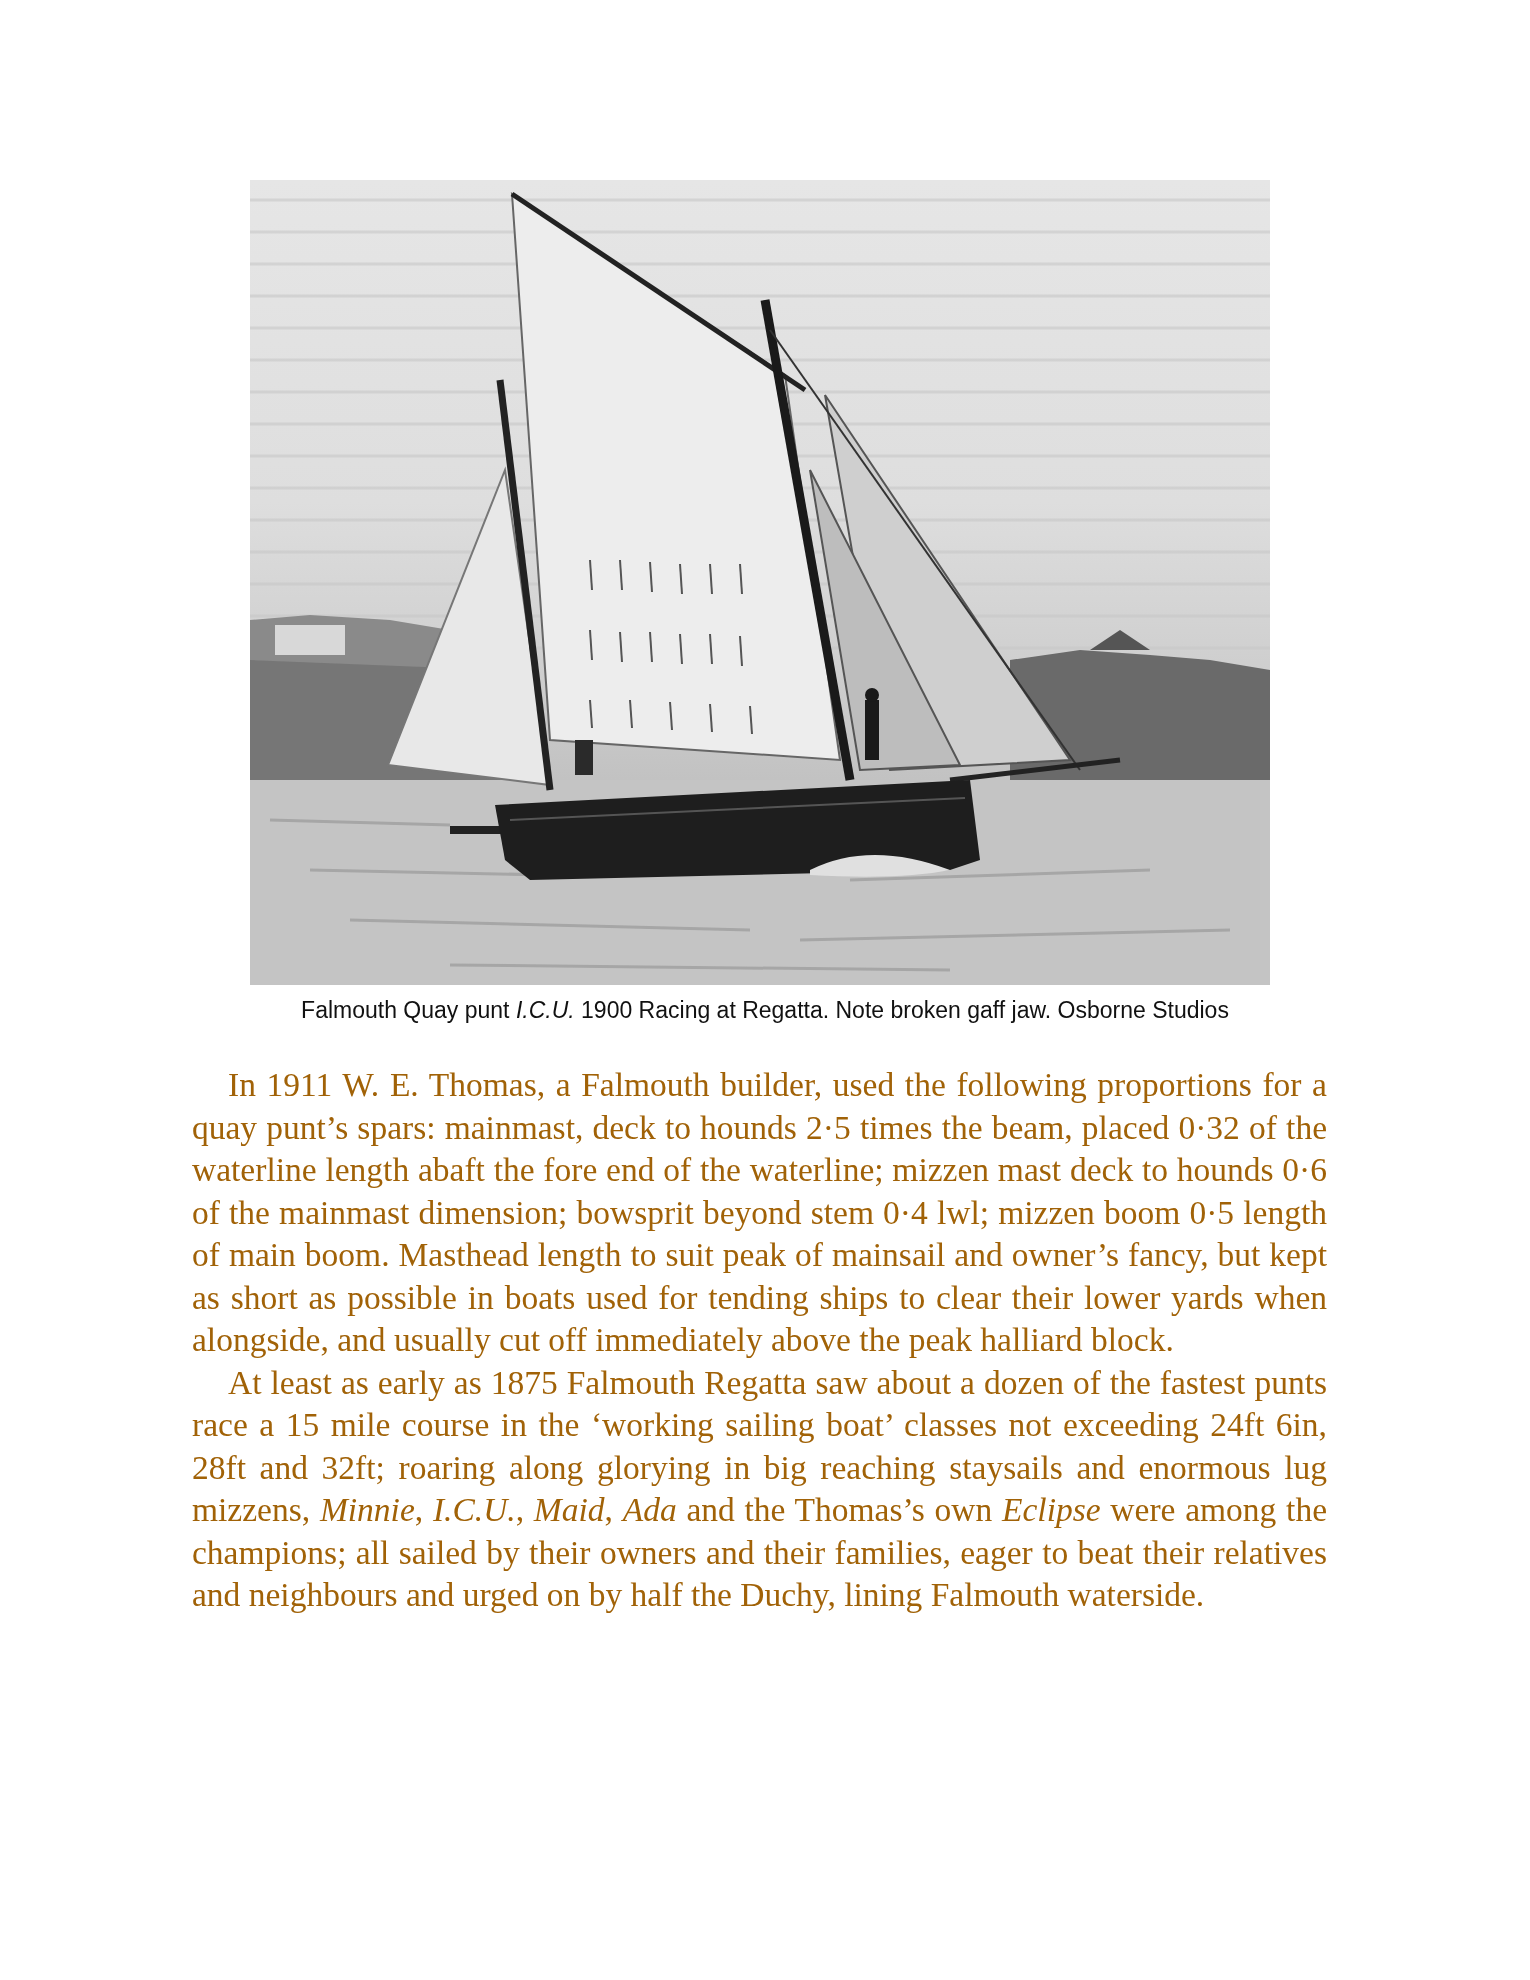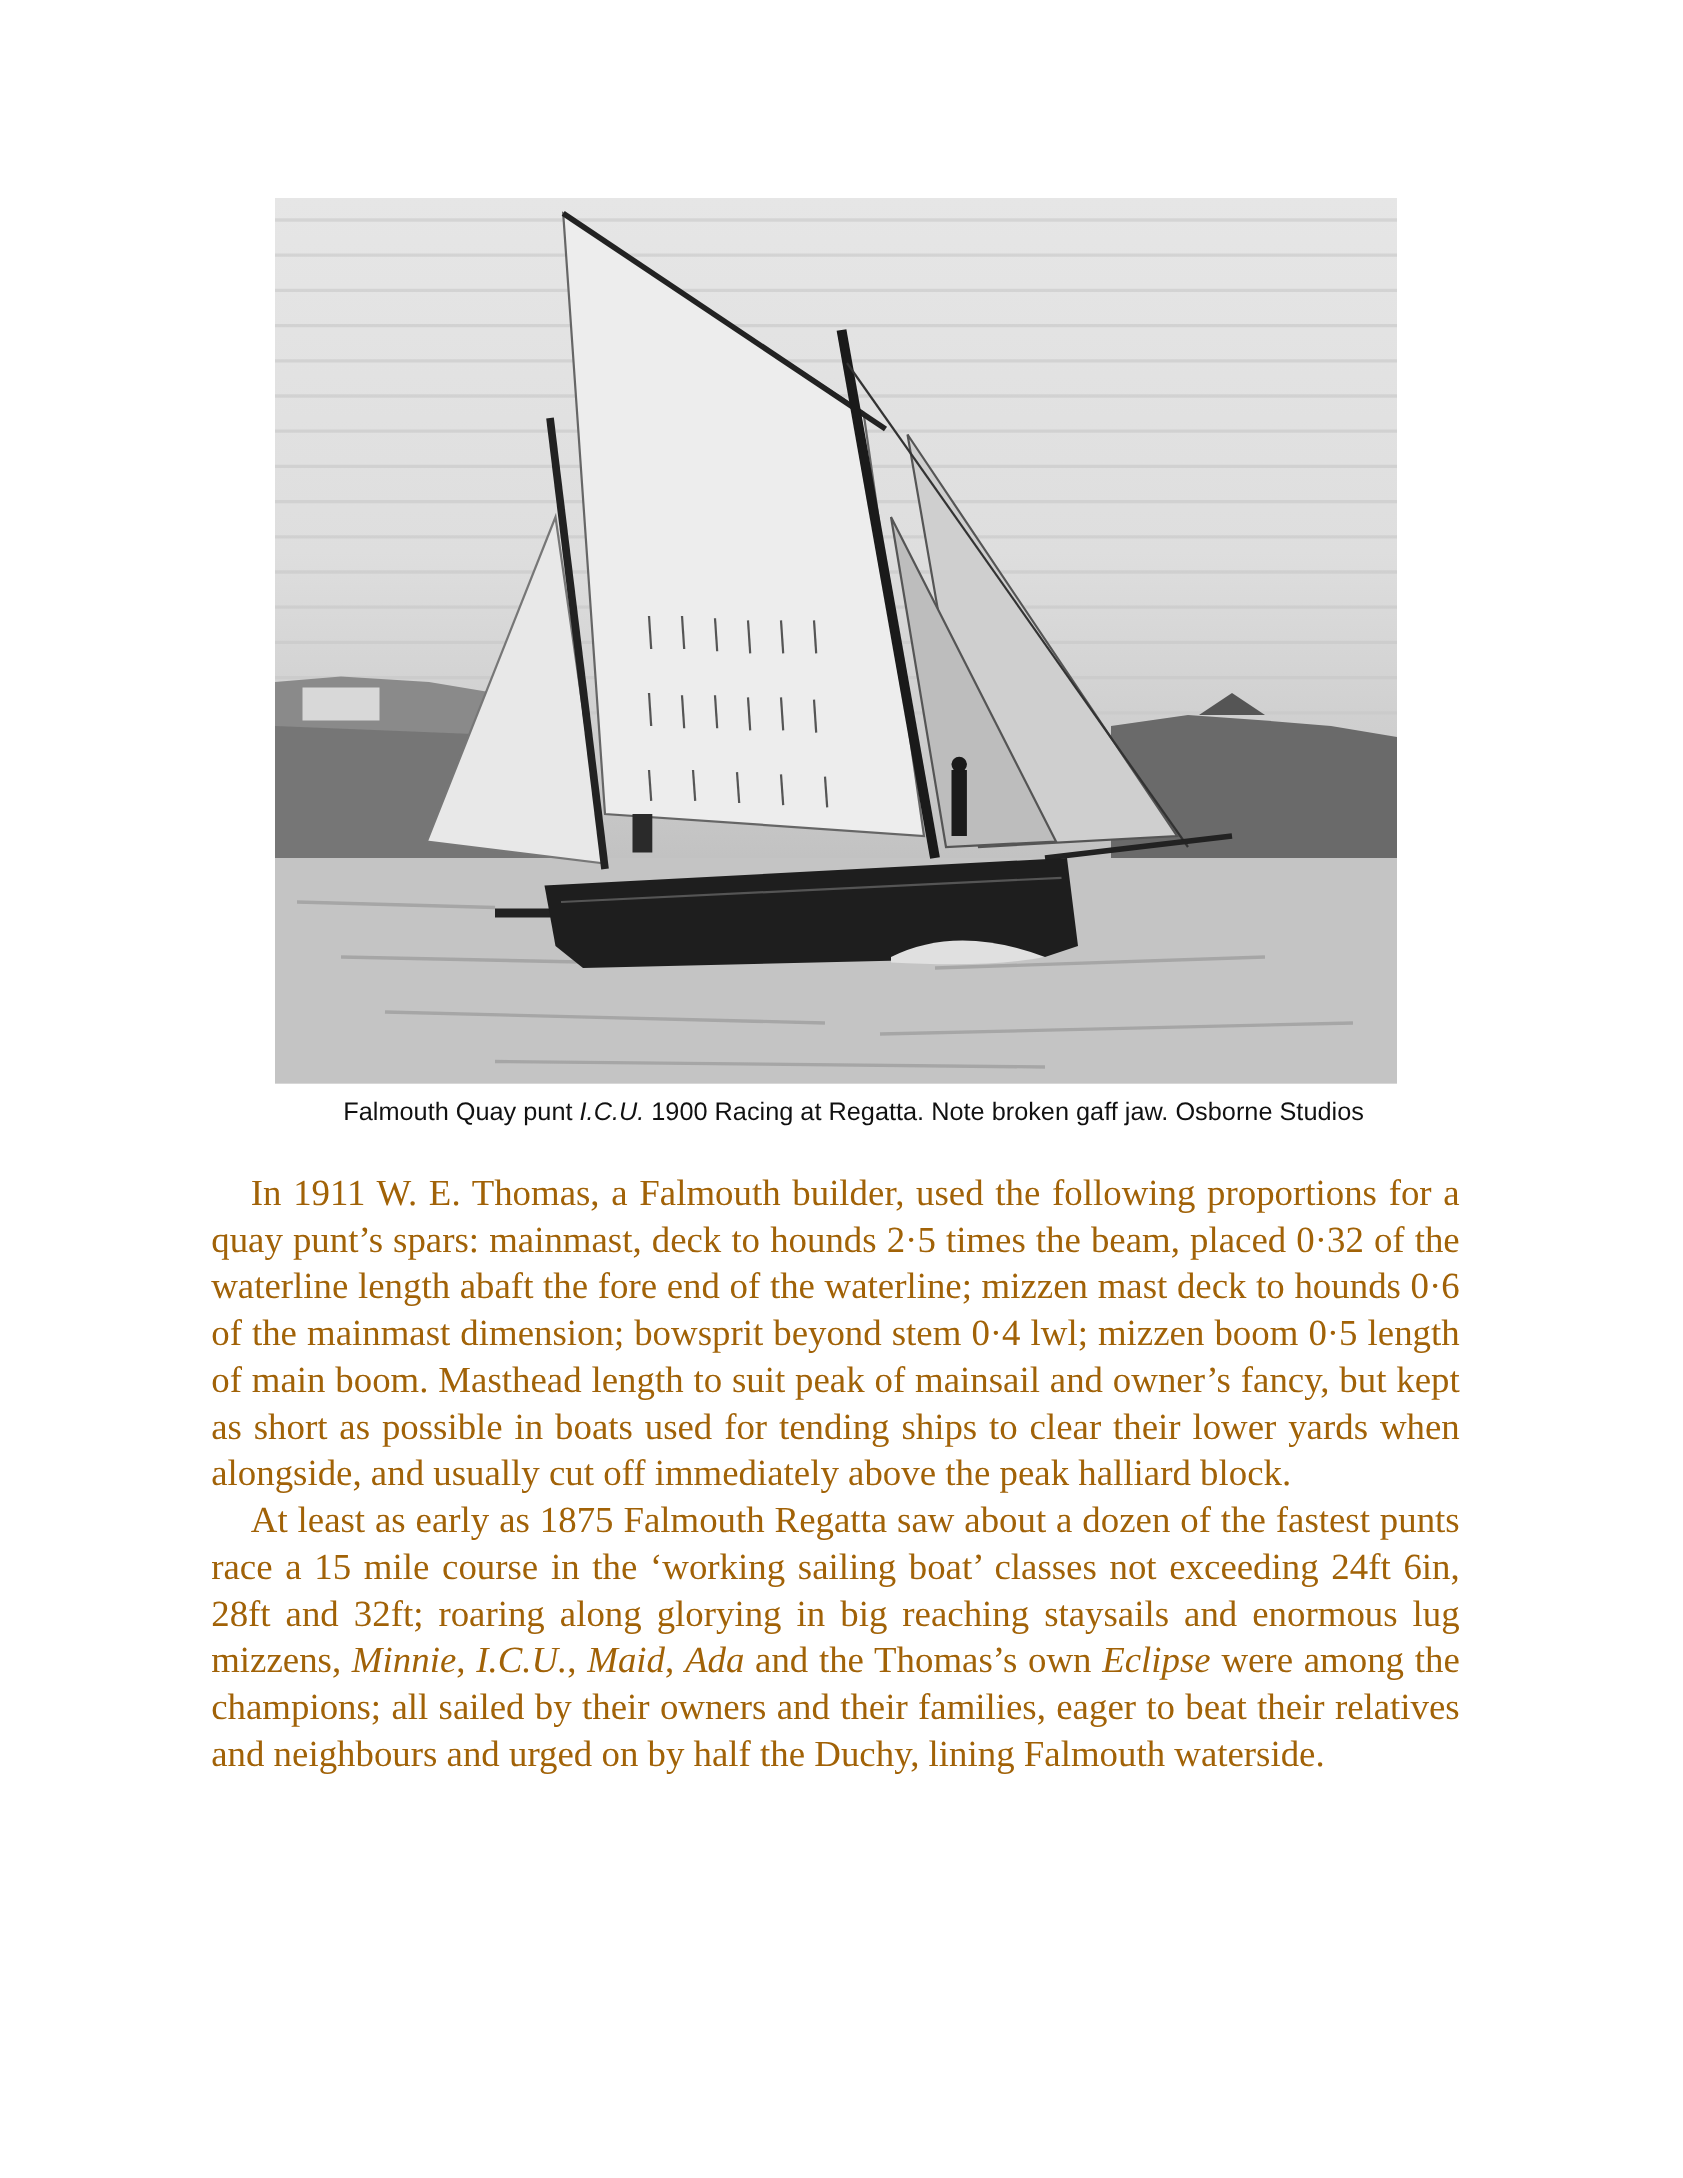--- a/index.html
+++ b/index.html
@@ -19,21 +19,21 @@
       left: 250px;
       top: 180px;
       width: 1020px;
       height: 805px;
       overflow: hidden;
       background: linear-gradient(#e6e6e6 0%, #dedede 40%, #cfcfcf 60%, #bdbdbd 80%, #b5b5b5 100%);
     }
     .photo svg { display: block; width: 100%; height: 100%; }
     .caption {
       position: absolute;
-      left: 171px;
+      left: 160px;
       top: 997px;
       width: 1210px;
       text-align: center;
       font-family: "Liberation Sans", sans-serif;
       font-size: 23px;
       color: #111;
       white-space: nowrap;
     }
     .caption i { font-style: italic; }
     .body-text {

